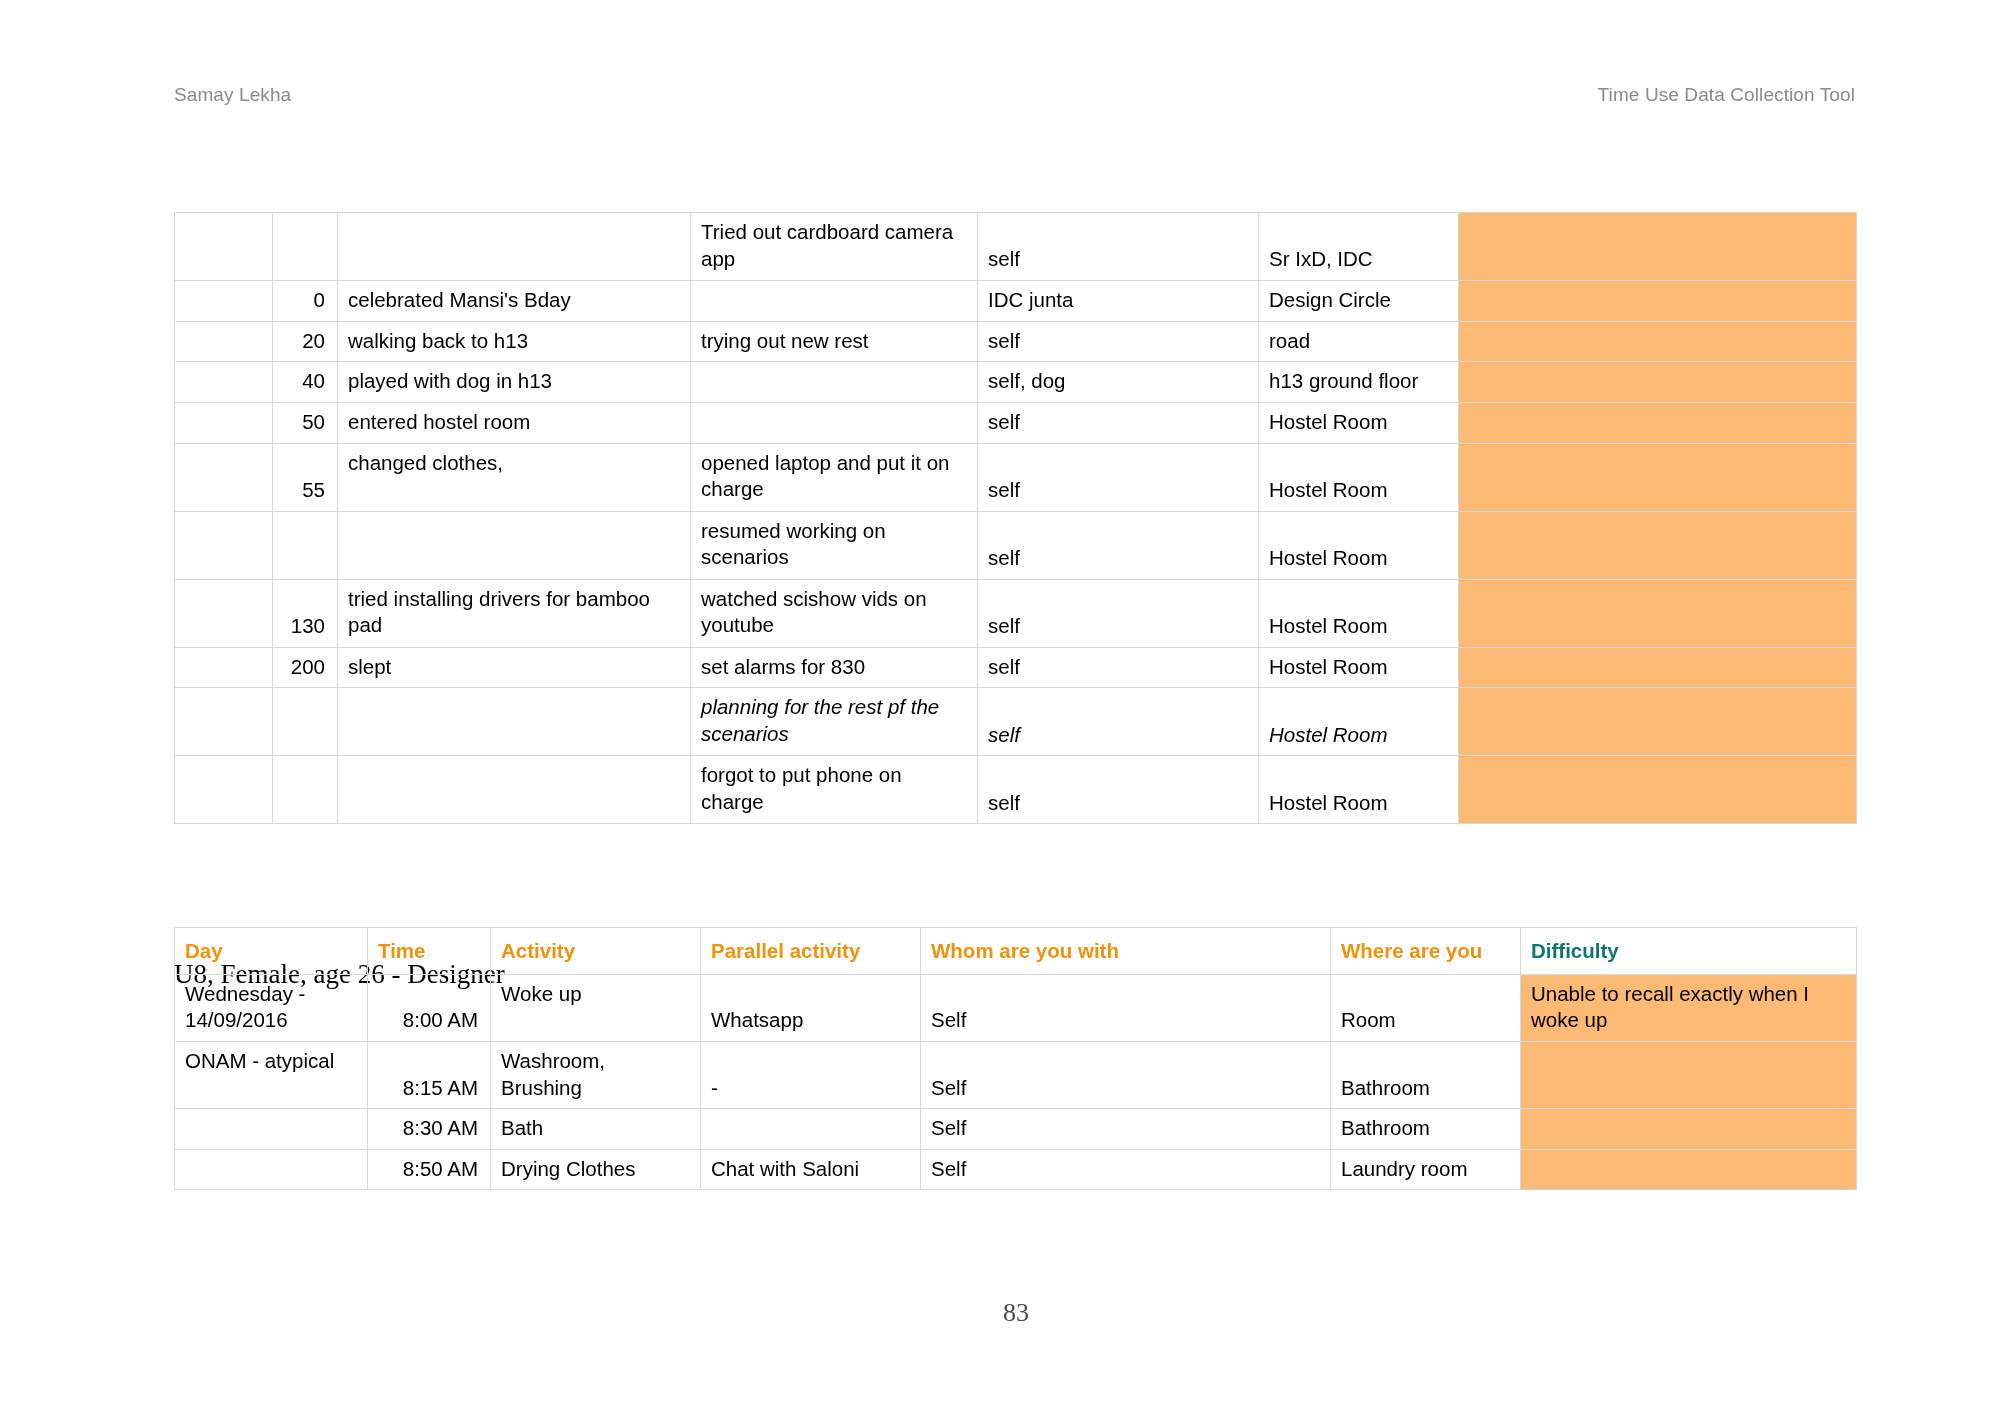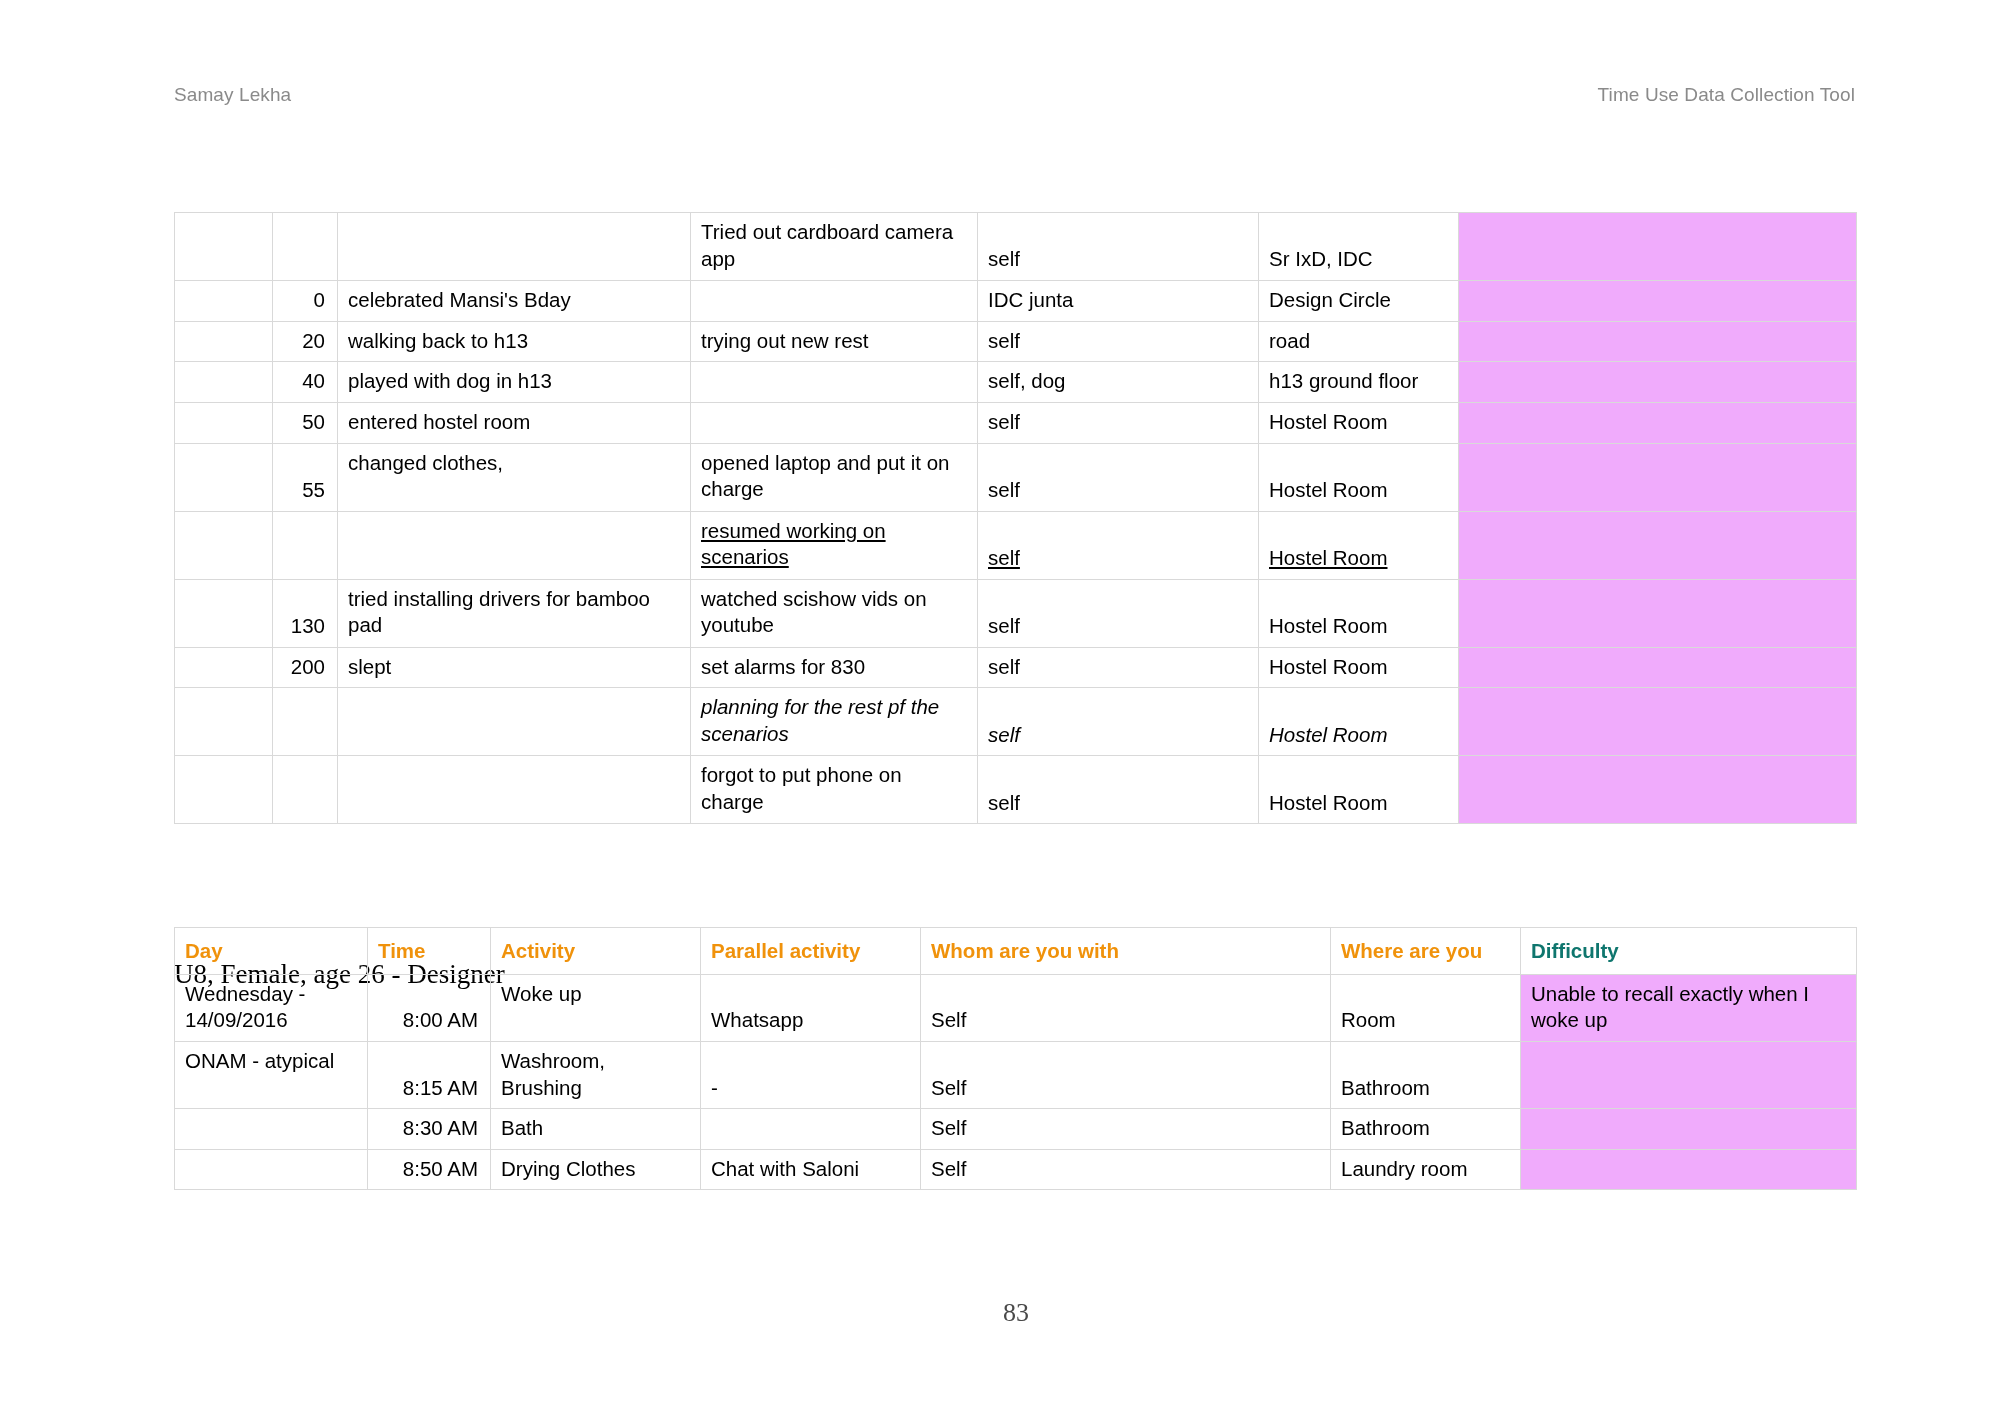--- a/index.html
+++ b/index.html
@@ -52,21 +52,21 @@
   }
   .doc-table td.num {
     text-align: right;
     padding-right: 12px;
   }
   .doc-table td.top,
   .doc-table th.top {
     vertical-align: top;
   }
   .doc-table td.shade {
-    background: #f0abfc;
+    background: #fdba74;
   }
 
   
   #table-log { left: 174px; top: 212px; width: 1682px; }
   #table-log col.c0 { width: 98px; }
   #table-log col.c1 { width: 65px; }
   #table-log col.c2 { width: 353px; }
   #table-log col.c3 { width: 287px; }
   #table-log col.c4 { width: 281px; }
   #table-log col.c5 { width: 200px; }
@@ -180,21 +180,21 @@
       </tr>
       <tr style="height: 68px;">
         <td></td>
         <td class="num">55</td>
         <td class="top">changed clothes,</td>
         <td class="top">opened laptop and put it on charge</td>
         <td>self</td>
         <td>Hostel Room</td>
         <td class="shade"></td>
       </tr>
-      <tr style="height: 68px; text-decoration: underline;">
+      <tr style="height: 68px;">
         <td></td>
         <td class="num"></td>
         <td class="top"></td>
         <td class="top">resumed working on scenarios</td>
         <td>self</td>
         <td>Hostel Room</td>
         <td class="shade"></td>
       </tr>
       <tr style="height: 68px;">
         <td></td>

